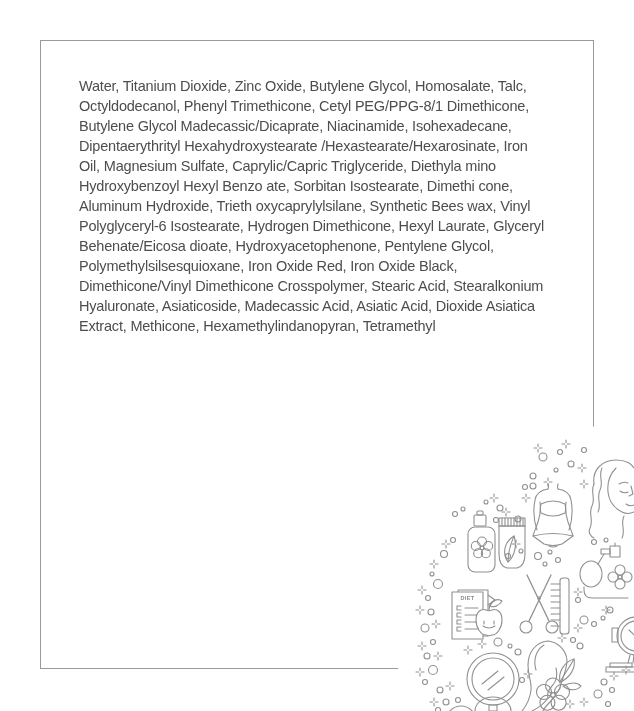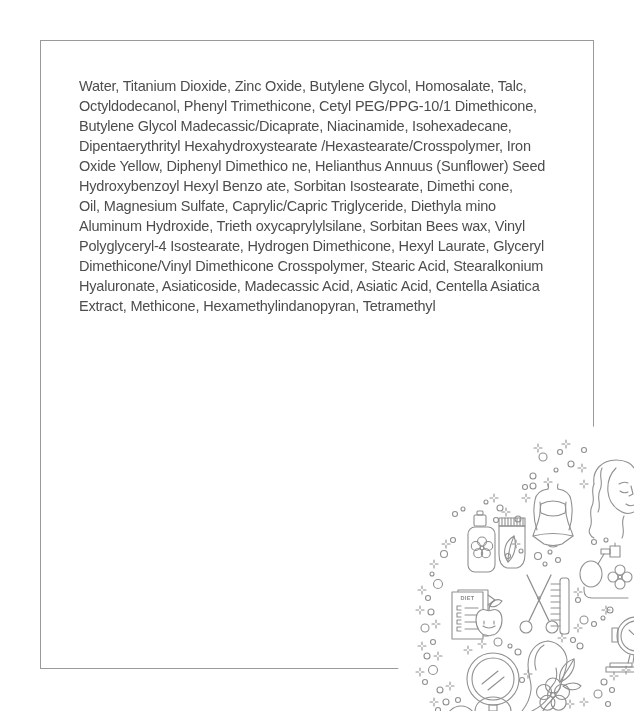--- a/index.html
+++ b/index.html
@@ -23,30 +23,31 @@
     fill:#8a8a8a;stroke:none;letter-spacing:0.4px;}
 </style>
 </head>
 <body>
 
 <div class="page">
 
   <div class="frame">
     <div class="ingredients">
         <div class="ing-line">Water, Titanium Dioxide, Zinc Oxide, Butylene Glycol, Homosalate, Talc,</div>
-        <div class="ing-line">Octyldodecanol, Phenyl Trimethicone, Cetyl PEG/PPG-10/1 Dimethicone,</div>
+        <div class="ing-line">Octyldodecanol, Phenyl Trimethicone, Cetyl PEG/PPG-8/1 Dimethicone,</div>
         <div class="ing-line">Butylene Glycol Madecassic/Dicaprate, Niacinamide, Isohexadecane,</div>
-        <div class="ing-line">Dipentaerythrityl Hexahydroxystearate /Hexastearate/Crosspolymer, Iron</div>
-        <div class="ing-line">Oxide Yellow, Diphenyl Dimethico ne, Helianthus Annuus (Sunflower) Seed</div>
+        <div class="ing-line">Dipentaerythrityl Hexahydroxystearate /Hexastearate/Hexarosinate, Iron</div>
+        <div class="ing-line">Oil, Magnesium Sulfate, Caprylic/Capric Triglyceride, Diethyla mino</div>
         <div class="ing-line">Hydroxybenzoyl Hexyl Benzo ate, Sorbitan Isostearate, Dimethi cone,</div>
-        <div class="ing-line">Oil, Magnesium Sulfate, Caprylic/Capric Triglyceride, Diethyla mino</div>
-        <div class="ing-line">Aluminum Hydroxide, Trieth oxycaprylylsilane, Sorbitan Bees wax, Vinyl</div>
-        <div class="ing-line">Polyglyceryl-4 Isostearate, Hydrogen Dimethicone, Hexyl Laurate, Glyceryl</div>
+        <div class="ing-line">Aluminum Hydroxide, Trieth oxycaprylylsilane, Synthetic Bees wax, Vinyl</div>
+        <div class="ing-line">Polyglyceryl-6 Isostearate, Hydrogen Dimethicone, Hexyl Laurate, Glyceryl</div>
+        <div class="ing-line">Behenate/Eicosa dioate, Hydroxyacetophenone, Pentylene Glycol,</div>
+        <div class="ing-line">Polymethylsilsesquioxane, Iron Oxide Red, Iron Oxide Black,</div>
         <div class="ing-line">Dimethicone/Vinyl Dimethicone Crosspolymer, Stearic Acid, Stearalkonium</div>
-        <div class="ing-line">Hyaluronate, Asiaticoside, Madecassic Acid, Asiatic Acid, Centella Asiatica</div>
+        <div class="ing-line">Hyaluronate, Asiaticoside, Madecassic Acid, Asiatic Acid, Dioxide Asiatica</div>
         <div class="ing-line">Extract, Methicone, Hexamethylindanopyran, Tetramethyl</div>
       </div>
   </div>
 
   <div class="decoration">
     <svg viewBox="0 0 236 287" width="236" height="287" xmlns="http://www.w3.org/2000/svg">
       <defs>
         <path id="sp" d="M0,-4 L0,-1.4 M0,1.4 L0,4 M-4,0 L-1.4,0 M1.4,0 L4,0"></path>
       </defs>
 

